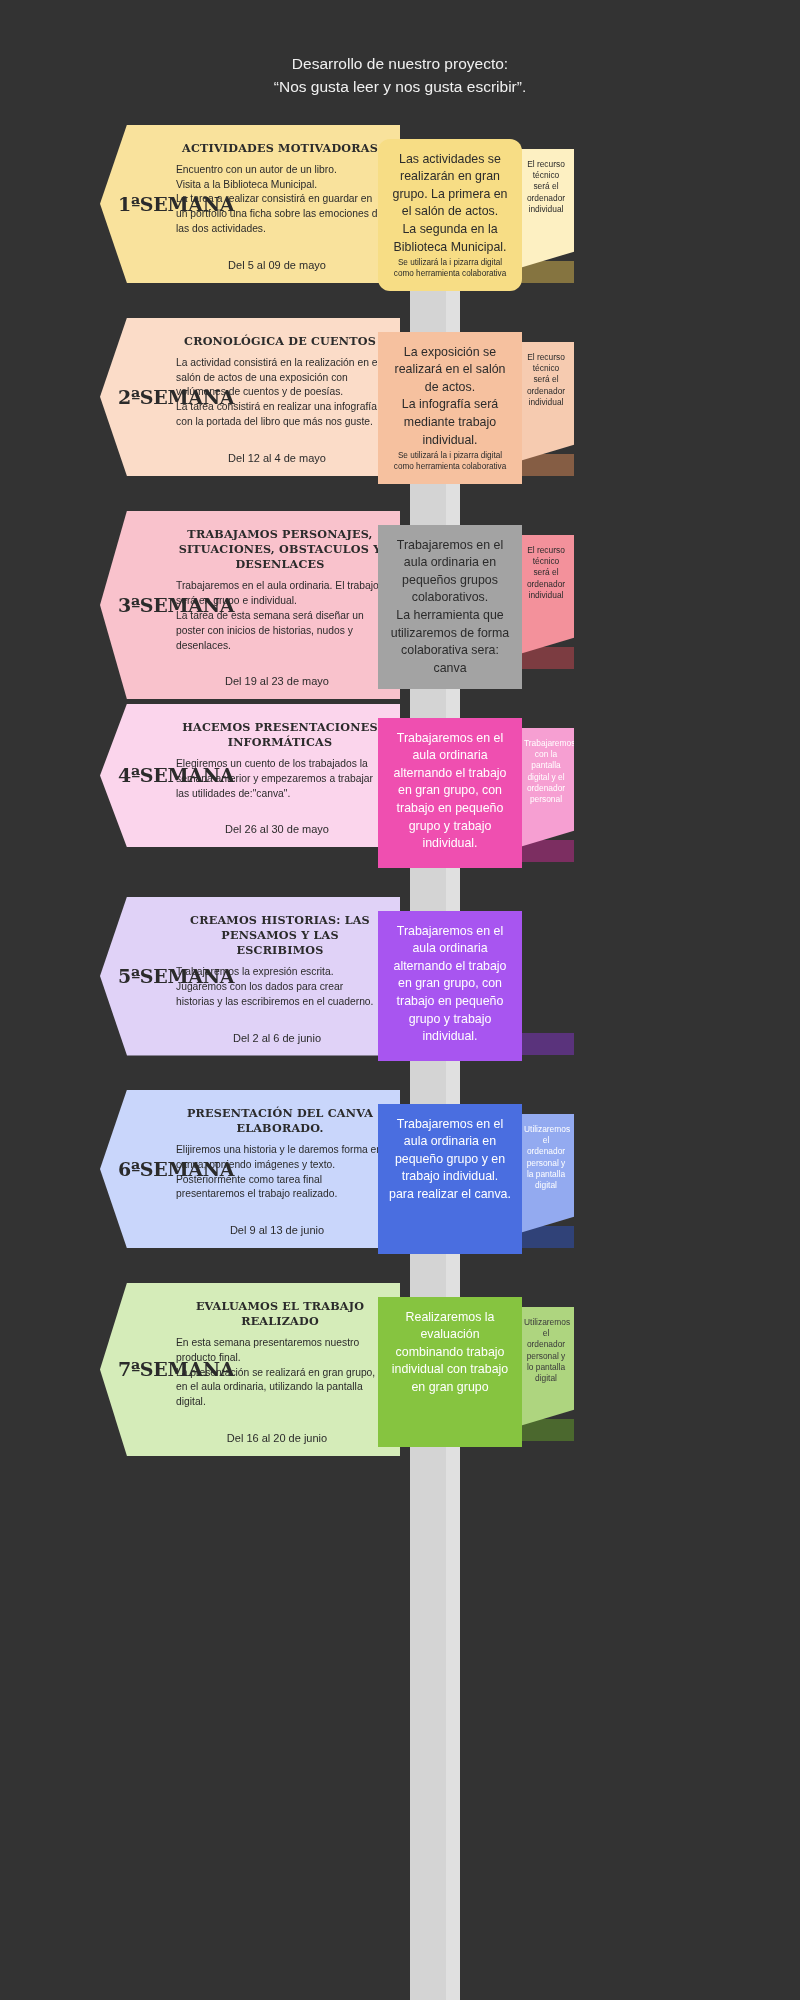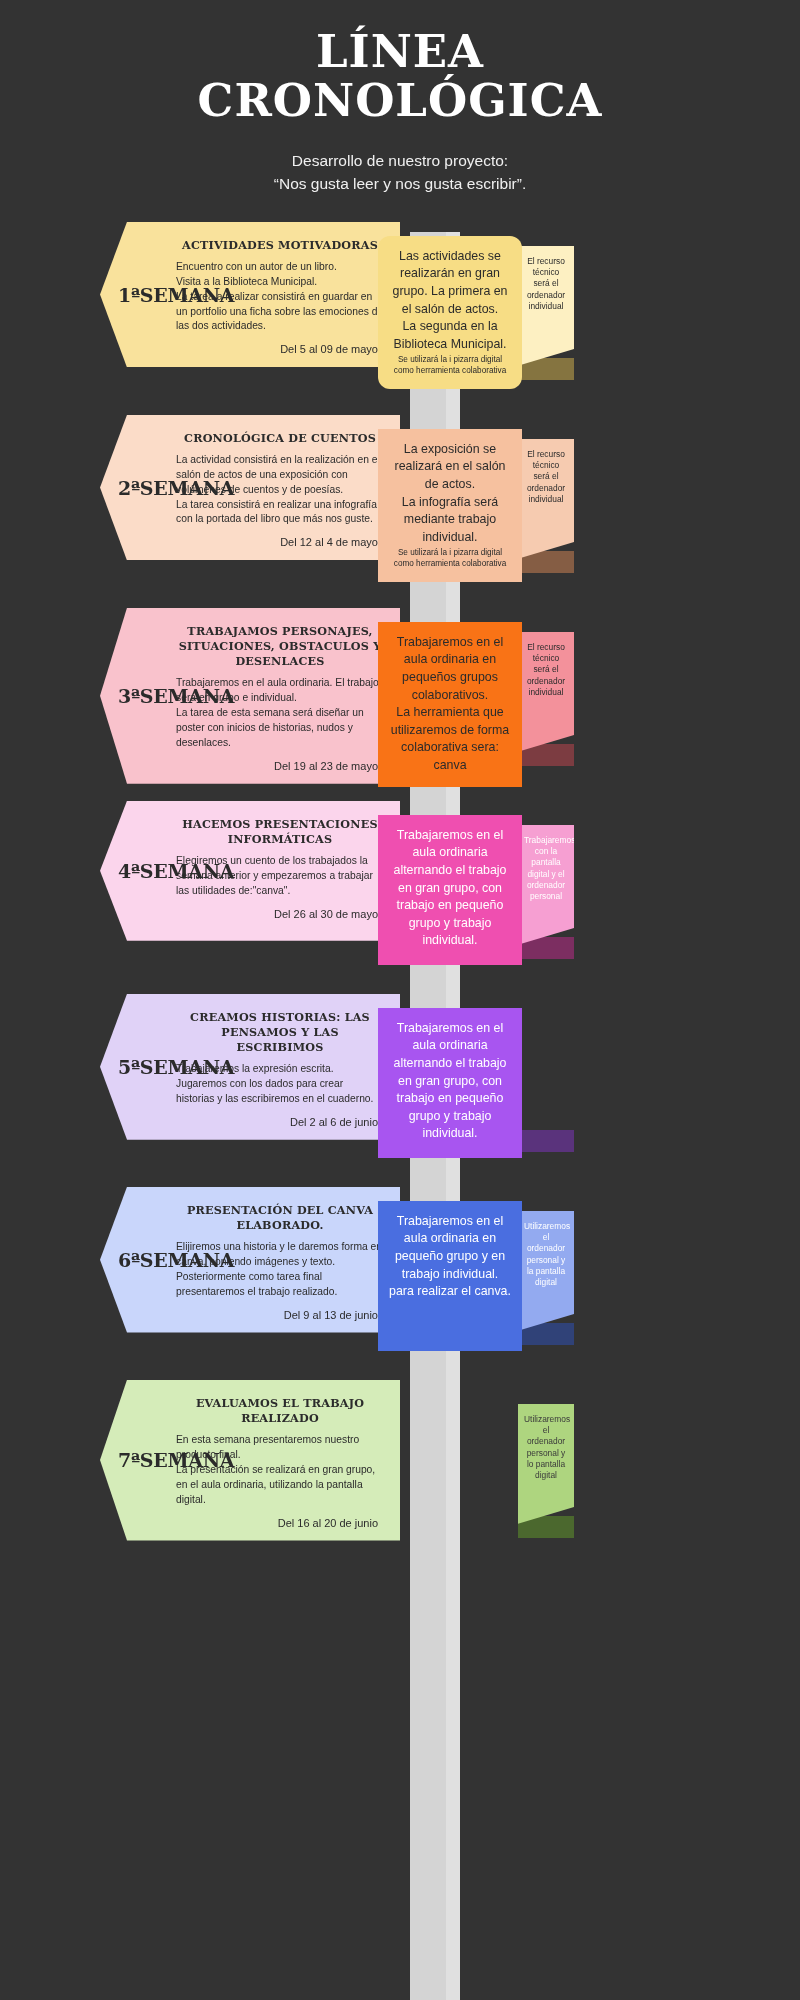--- a/index.html
+++ b/index.html
@@ -101,22 +101,22 @@
     text-align:center;
     letter-spacing:.2px;
     line-height:1.35;
     margin:2px 0 7px 0;
   }
   .left-body{
     font-size:10.3px;
     line-height:1.45;
   }
   .left-date{
-    margin-top:9px;
-    text-align:right;
+    margin-top:22px;
+    text-align:center;
     font-size:11px;
     padding-right:6px;
   }
 
   
   .center-card{
     position:absolute;
     left:378px;
     top:14px;
     width:144px;
@@ -161,24 +161,20 @@
     opacity:.55;
     z-index:2;
   }
 </style>
 </head>
 <body>
 
 <div id="page">
 
   <div class="header">
-    <div class="title">
-      <div>LÍNEA</div>
-      <div>CRONOLÓGICA</div>
-    </div>
     <div class="subtitle">
       <div>Desarrollo de nuestro proyecto:</div>
       <div>“Nos gusta leer y nos gusta escribir”.</div>
     </div>
   </div>
 
   <div class="post"></div>
   <div class="post-shadow"></div>
 
   <div class="rows" id="rows">
@@ -211,21 +207,21 @@
           <div class="week">2ªSEMANA</div>
           <div class="left-head">CRONOLÓGICA DE CUENTOS</div>
           <div class="left-body" style="white-space: pre-line;">La actividad consistirá en la realización en el salón de actos de una exposición con volúmenes de cuentos y de poesías.
 La tarea consistirá en realizar una infografía con la portada del libro que más nos guste.</div>
           <div class="left-date">Del 12 al 4 de mayo</div>
         </div>
       </div>
       <div class="row">
         <div class="right-shadow" style="background: rgb(184, 67, 76); top: 136px;"></div>
         <div class="right-card" style="background: rgb(243, 145, 155); color: rgb(43, 43, 43);">El recurso técnico será el ordenador individual</div>
-        <div class="center-card" style="background: #f97316; color: rgb(43, 43, 43);">
+        <div class="center-card" style="background: #a3a3a3; color: rgb(43, 43, 43);">
           <div class="ct" style="white-space: pre-line;">Trabajaremos en el aula ordinaria en pequeños grupos colaborativos.
 La herramienta que utilizaremos de forma colaborativa sera:  canva</div>
         </div>
         <div class="left-sign" style="background: rgb(249, 194, 204);">
           <div class="week">3ªSEMANA</div>
           <div class="left-head">TRABAJAMOS PERSONAJES, SITUACIONES, OBSTACULOS Y DESENLACES</div>
           <div class="left-body" style="white-space: pre-line;">Trabajaremos en el aula ordinaria. El trabajo será en grupo e individual.
 La tarea de esta semana será diseñar un poster con inicios de historias, nudos y desenlaces.</div>
           <div class="left-date">Del 19 al 23 de mayo</div>
         </div>
@@ -265,20 +261,23 @@
           <div class="week">6ªSEMANA</div>
           <div class="left-head">PRESENTACIÓN DEL CANVA ELABORADO.</div>
           <div class="left-body" style="white-space: pre-line;">Elijiremos una historia y le daremos forma en canva, poniendo imágenes y texto.
 Posteriormente como tarea final presentaremos el trabajo realizado.</div>
           <div class="left-date">Del 9 al 13 de junio</div>
         </div>
       </div>
       <div class="row">
         <div class="right-shadow" style="background: rgb(94, 148, 41); top: 136px;"></div>
         <div class="right-card" style="background: rgb(174, 213, 127); color: rgb(58, 58, 58);">Utilizaremos el ordenador personal y lo pantalla digital</div>
+        <div class="center-card" style="background: rgb(134, 196, 64); color: rgb(255, 255, 255);">
+          <div class="ct" style="white-space: pre-line;">Realizaremos la evaluación combinando trabajo individual con trabajo en gran grupo</div>
+        </div>
         <div class="left-sign" style="background: rgb(213, 236, 185);">
           <div class="week">7ªSEMANA</div>
           <div class="left-head">EVALUAMOS EL TRABAJO REALIZADO</div>
           <div class="left-body" style="white-space: pre-line;">En esta semana presentaremos nuestro producto final.
 La presentación se realizará en gran grupo, en el aula ordinaria, utilizando la pantalla digital.</div>
           <div class="left-date">Del 16 al 20 de junio</div>
         </div>
       </div>
     </div>
 

